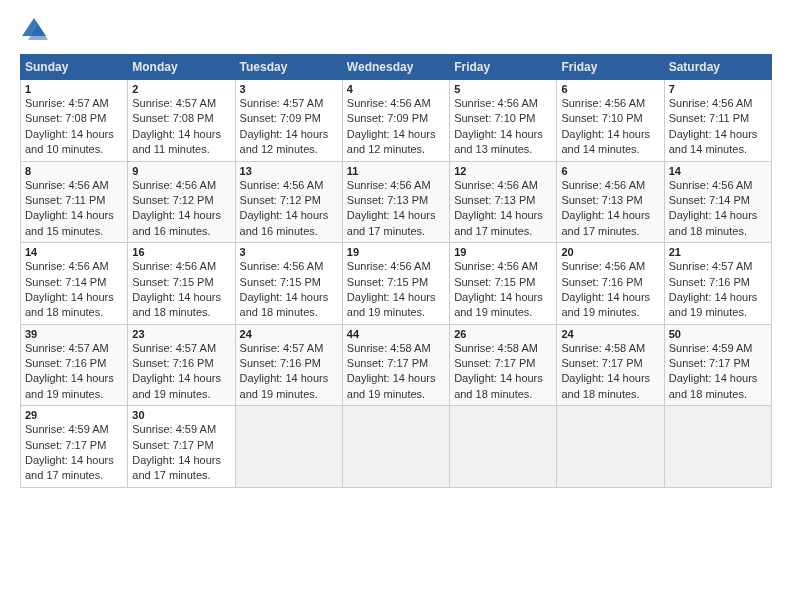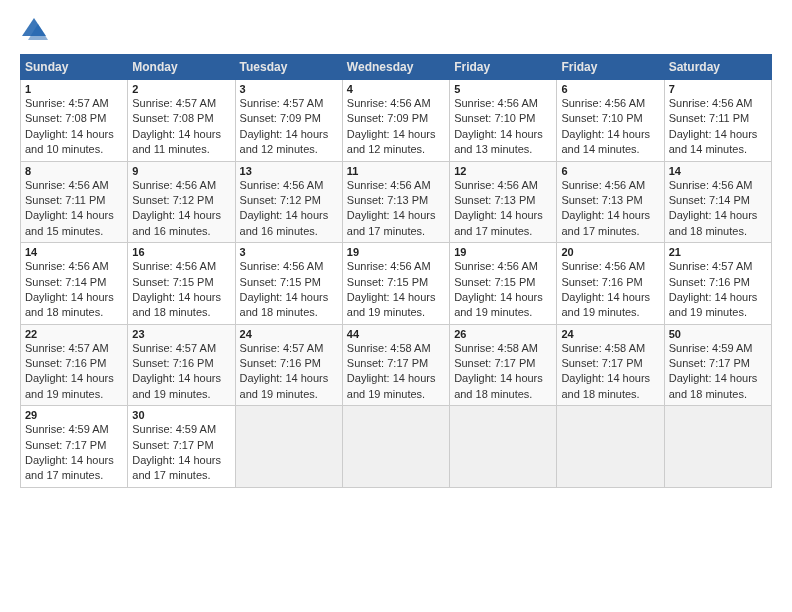--- a/index.html
+++ b/index.html
@@ -156,21 +156,21 @@
         <tr class="row-odd">
           <td><span class="day-num">14</span><span class="day-info">Sunrise: 4:56 AM<br>Sunset: 7:14 PM<br>Daylight: 14 hours and 18 minutes.</span></td>
           <td><span class="day-num">16</span><span class="day-info">Sunrise: 4:56 AM<br>Sunset: 7:15 PM<br>Daylight: 14 hours and 18 minutes.</span></td>
           <td><span class="day-num">3</span><span class="day-info">Sunrise: 4:56 AM<br>Sunset: 7:15 PM<br>Daylight: 14 hours and 18 minutes.</span></td>
           <td><span class="day-num">19</span><span class="day-info">Sunrise: 4:56 AM<br>Sunset: 7:15 PM<br>Daylight: 14 hours and 19 minutes.</span></td>
           <td><span class="day-num">19</span><span class="day-info">Sunrise: 4:56 AM<br>Sunset: 7:15 PM<br>Daylight: 14 hours and 19 minutes.</span></td>
           <td><span class="day-num">20</span><span class="day-info">Sunrise: 4:56 AM<br>Sunset: 7:16 PM<br>Daylight: 14 hours and 19 minutes.</span></td>
           <td><span class="day-num">21</span><span class="day-info">Sunrise: 4:57 AM<br>Sunset: 7:16 PM<br>Daylight: 14 hours and 19 minutes.</span></td>
         </tr>
         <tr class="row-even">
-          <td><span class="day-num">22</span><span class="day-info">Sunrise: 4:57 AM<br>Sunset: 7:16 PM<br>Daylight: 14 hours and 19 minutes.</span></td>
+          <td><span class="day-num">39</span><span class="day-info">Sunrise: 4:57 AM<br>Sunset: 7:16 PM<br>Daylight: 14 hours and 19 minutes.</span></td>
           <td><span class="day-num">23</span><span class="day-info">Sunrise: 4:57 AM<br>Sunset: 7:16 PM<br>Daylight: 14 hours and 19 minutes.</span></td>
           <td><span class="day-num">24</span><span class="day-info">Sunrise: 4:57 AM<br>Sunset: 7:16 PM<br>Daylight: 14 hours and 19 minutes.</span></td>
           <td><span class="day-num">44</span><span class="day-info">Sunrise: 4:58 AM<br>Sunset: 7:17 PM<br>Daylight: 14 hours and 19 minutes.</span></td>
           <td><span class="day-num">26</span><span class="day-info">Sunrise: 4:58 AM<br>Sunset: 7:17 PM<br>Daylight: 14 hours and 18 minutes.</span></td>
           <td><span class="day-num">24</span><span class="day-info">Sunrise: 4:58 AM<br>Sunset: 7:17 PM<br>Daylight: 14 hours and 18 minutes.</span></td>
           <td><span class="day-num">50</span><span class="day-info">Sunrise: 4:59 AM<br>Sunset: 7:17 PM<br>Daylight: 14 hours and 18 minutes.</span></td>
         </tr>
         <tr class="row-odd">
           <td><span class="day-num">29</span><span class="day-info">Sunrise: 4:59 AM<br>Sunset: 7:17 PM<br>Daylight: 14 hours and 17 minutes.</span></td>
           <td><span class="day-num">30</span><span class="day-info">Sunrise: 4:59 AM<br>Sunset: 7:17 PM<br>Daylight: 14 hours and 17 minutes.</span></td>

